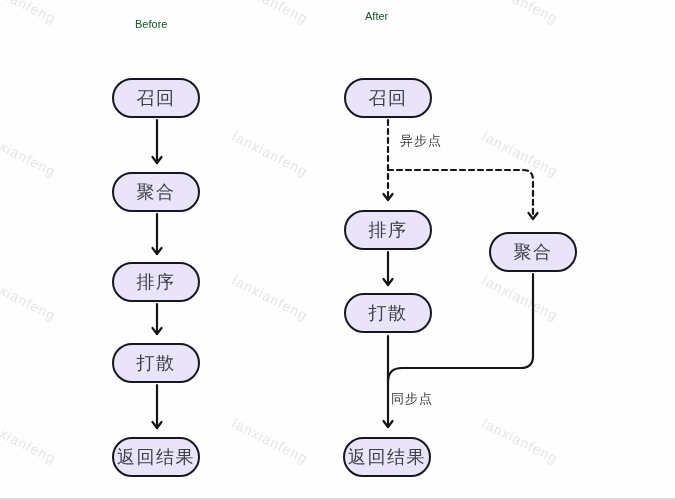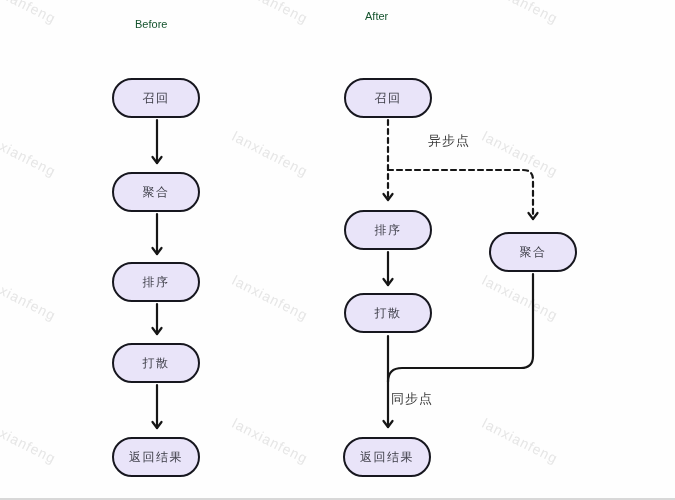--- a/index.html
+++ b/index.html
@@ -26,35 +26,35 @@
   .connectors{position:absolute;left:0;top:0;}
   .edge{fill:none;stroke:var(--line,#161616);stroke-width:2.2;stroke-linecap:round;}
   .edge.dashed{stroke-dasharray:5 4;}
   .arrowhead{fill:none;stroke:var(--line,#161616);stroke-width:2.2;stroke-linecap:round;stroke-linejoin:round;}
   
   .node{
     position:absolute;width:88px;height:40px;box-sizing:border-box;
     border:2.5px solid var(--node-border,#17171f);
     background:var(--node-fill,#e9e4f9);
     border-radius:20px;display:flex;align-items:center;justify-content:center;
-    font-size:12px;letter-spacing:1.5px;color:#3d3d47;
+    font-size:18px;letter-spacing:1.5px;color:#3d3d47;
   }
   .n-b1{left:112px;top:78px}
   .n-b2{left:112px;top:172px}
   .n-b3{left:112px;top:262px}
   .n-b4{left:112px;top:343px}
   .n-b5{left:112px;top:437px}
   .n-a1{left:344px;top:78px}
   .n-a2{left:344px;top:210px}
   .n-a3{left:344px;top:293px}
   .n-a4{left:489px;top:232px}
   .n-a5{left:343px;top:437px}
   
   .flabel{position:absolute;font-size:13px;color:#3a3a3a;letter-spacing:1px;}
-  .l-async{left:428px;top:132px}
+  .l-async{left:400px;top:132px}
   .l-sync{left:391px;top:390px}
   
   .credit{
     position:absolute;right:13px;top:455px;font-size:19px;letter-spacing:1px;
     color:var(--credit,#d7d7d7);user-select:none;
   }
 </style>
 </head>
 <body>
 

